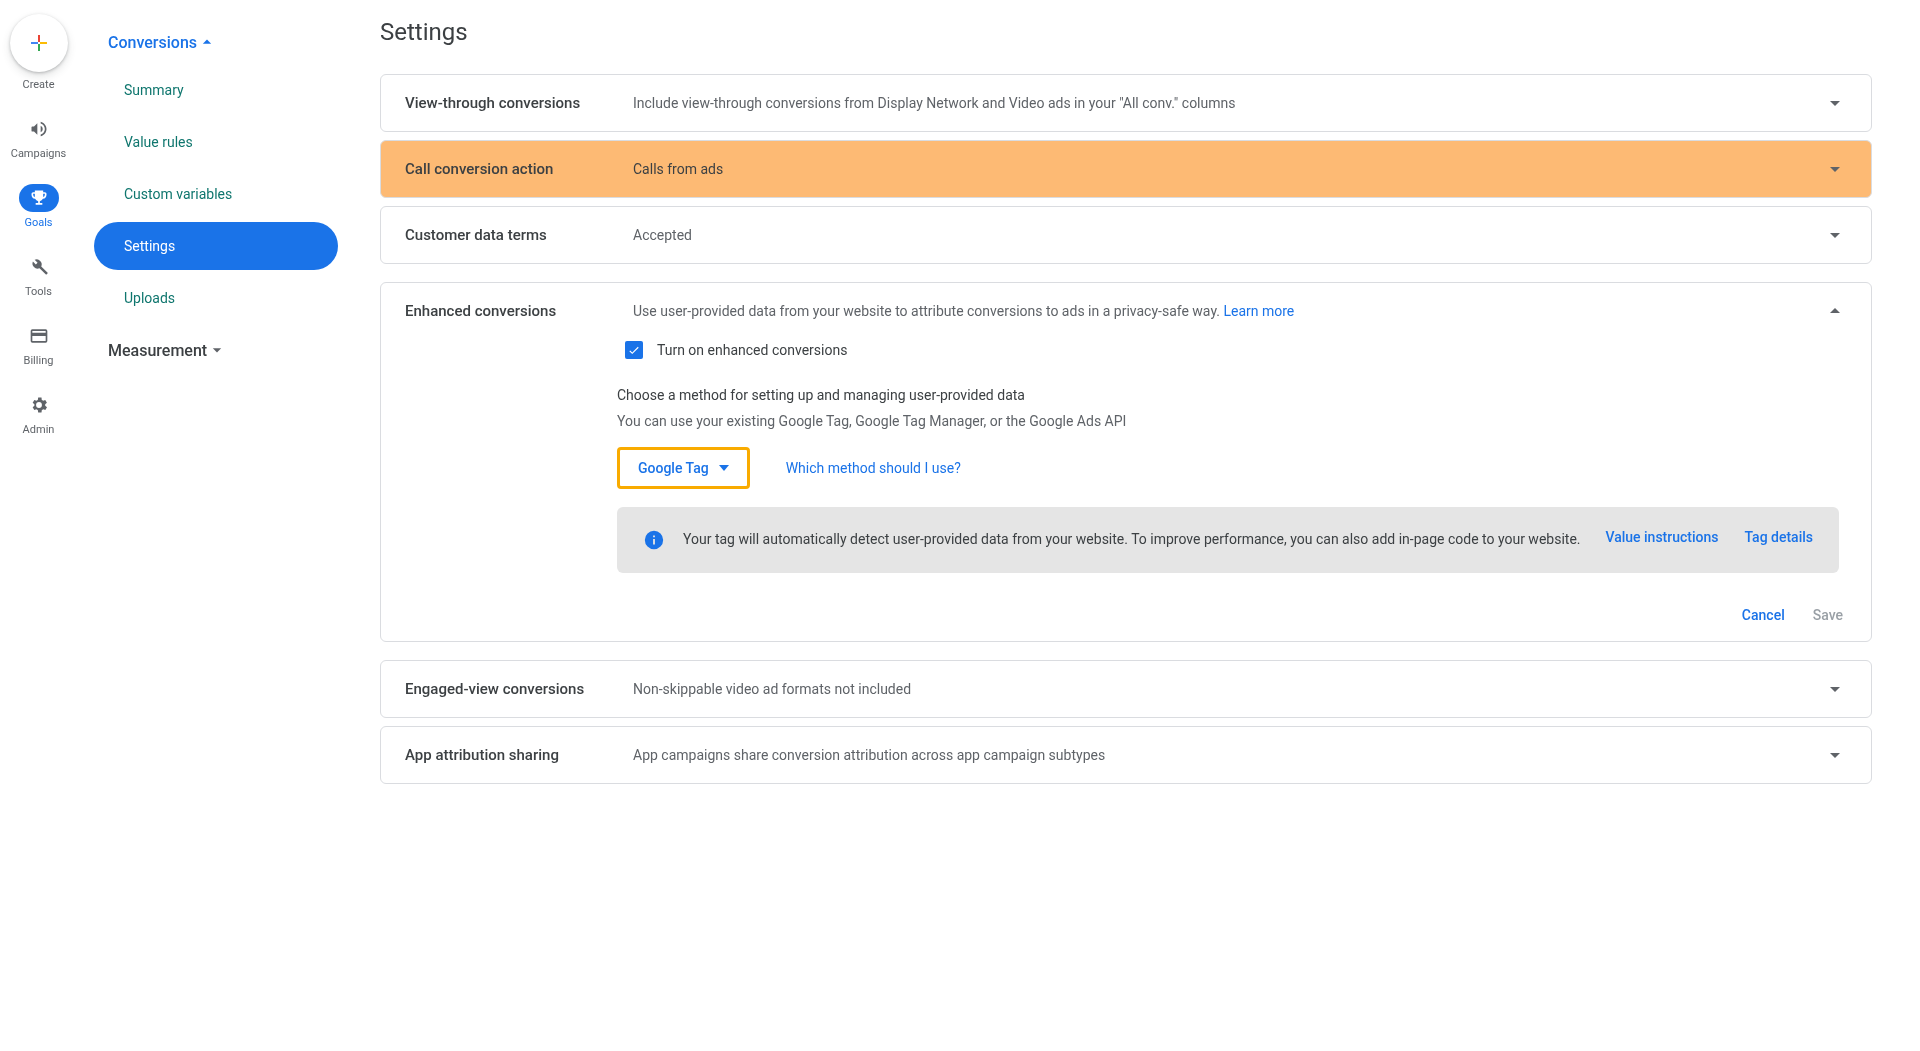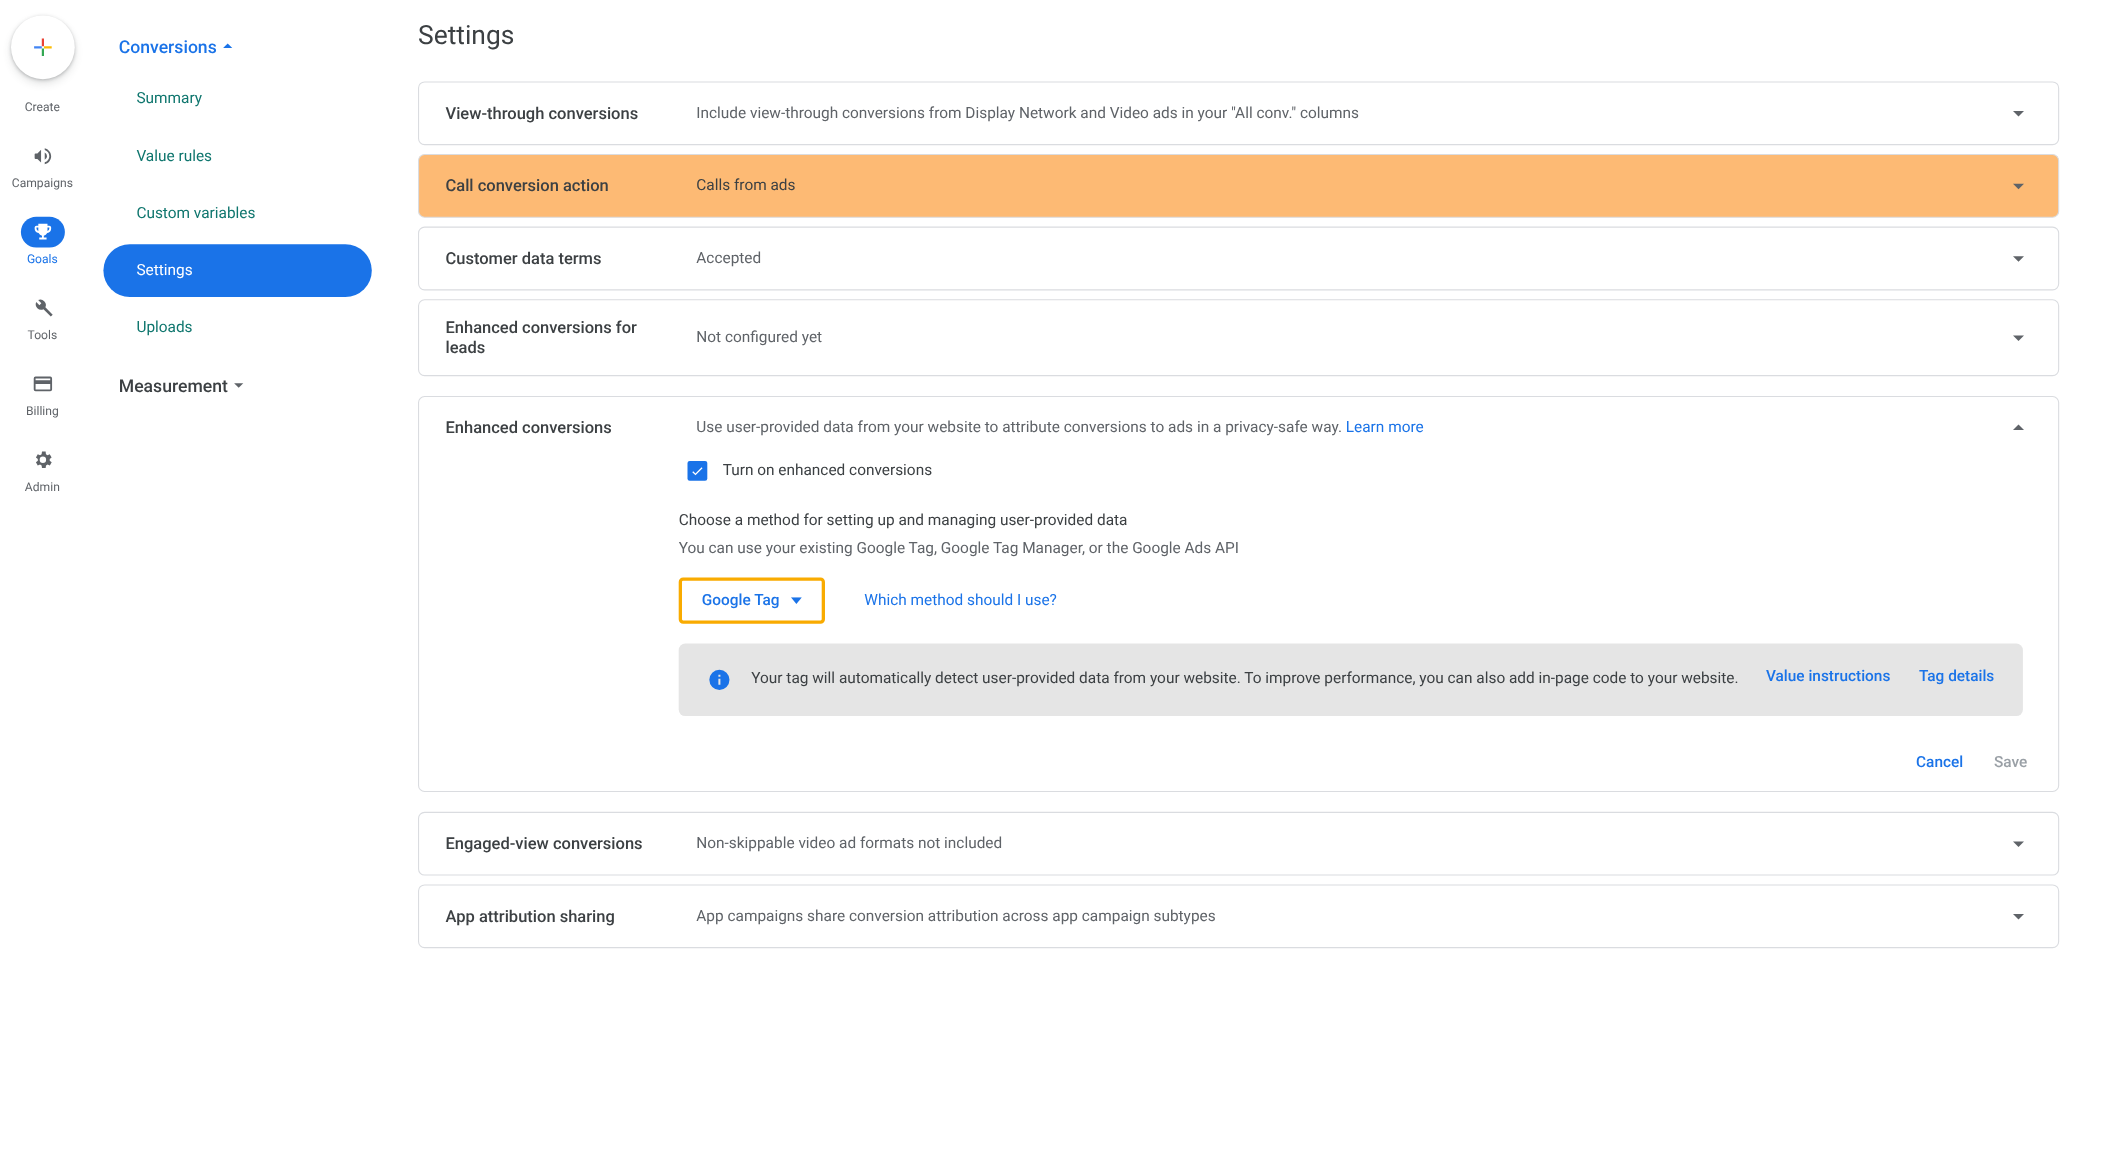--- a/index.html
+++ b/index.html
@@ -155,21 +155,21 @@
 
 .setting-card.highlight { background:#fdba74; }
 .setting-card.highlight .card-summary { color:#3c4043; }
 
 .setting-card.expanded > .card-header { padding-bottom: 8px; }
 </style>
 </head>
 <body>
 
 <nav class="rail">
-  <div style="display:flex;flex-direction:column;align-items:center;gap:19px;">
+  <div style="display:flex;flex-direction:column;align-items:center;gap:6px;">
     <div class="create-btn">
       <svg width="24" height="24" viewBox="0 0 24 24">
         <path fill="#EA4335" d="M11 4h2v7h-2z"></path>
         <path fill="#34A853" d="M11 13h2v7h-2z"></path>
         <path fill="#4285F4" d="M4 11h7v2H4z"></path>
         <path fill="#FBBC05" d="M13 11h7v2h-7z"></path>
       </svg>
     </div>
     <span class="create-label">Create</span>
   </div>
@@ -278,29 +278,20 @@
   <div class="setting-card">
     <div class="card-header">
       <div class="card-title">Customer data terms</div>
       <div class="card-summary">Accepted</div>
       <span class="expand-chevron"><svg viewBox="0 0 24 24">
             <path d="M7 10l5 5 5-5z"></path>
           </svg></span>
     </div>
   </div>
 
-  <div class="setting-card">
-    <div class="card-header">
-      <div class="card-title">Enhanced conversions for leads</div>
-      <div class="card-summary">Not configured yet</div>
-      <span class="expand-chevron"><svg viewBox="0 0 24 24">
-            <path d="M7 10l5 5 5-5z"></path>
-          </svg></span>
-    </div>
-  </div>
 
   <div class="setting-card expanded" style="margin-top:18px;">
     <div class="card-header">
       <div class="card-title">Enhanced conversions</div>
       <div class="card-summary">
         <span>Use user-provided data from your website to attribute conversions to ads in a privacy-safe way. </span><a class="link">Learn more</a>
       </div>
       <span class="expand-chevron"><svg viewBox="0 0 24 24">
             <path d="M7 14l5-5 5 5z"></path>
           </svg></span>

